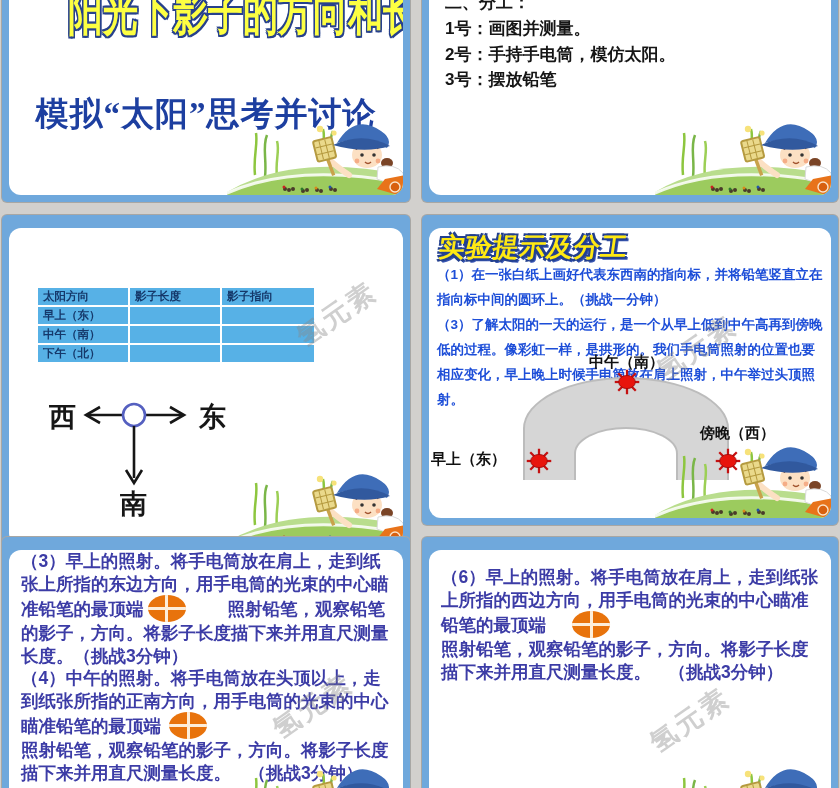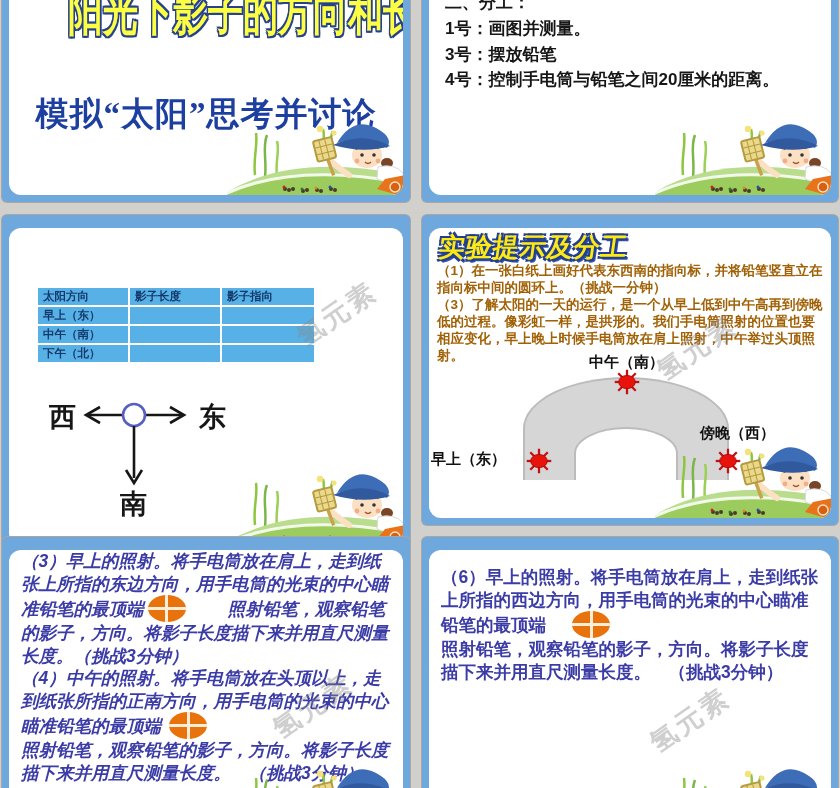--- a/index.html
+++ b/index.html
@@ -36,41 +36,41 @@
   
   .compass{position:absolute;left:12px;top:155px;}
   .compass text{font-size:27px;font-weight:600;fill:#161616;font-family:"Liberation Sans",sans-serif;}
   .compass line,.compass path{stroke:#161616;stroke-width:2.6;fill:none;}
   .compass circle{fill:#ffffff;stroke:#5560c0;stroke-width:2.6;}
   
   .wordart{position:absolute;top:2px;left:10px;font-size:26px;font-weight:800;color:#ffe912;
       letter-spacing:1px;transform:skewX(-8deg);white-space:nowrap;
       text-shadow:-2px -2px 0 #23408f,2px -2px 0 #23408f,-2px 2px 0 #23408f,2px 2px 0 #23408f,
                   3px 3px 0 #3a57b5;}
-  .s4-text{position:absolute;top:34px;left:8px;right:5px;font-size:13.5px;line-height:17px;
-      font-weight:600;color:#a16207;}
+  .s4-text{position:absolute;top:34px;left:8px;right:5px;font-size:13.5px;line-height:25px;
+      font-weight:600;color:#1d4ed8;}
   .s4-text p{margin:0;}
   .arch{position:absolute;left:94px;top:149px;width:206px;height:103px;background:#d6d6d6;
       border:2px solid #bcbcbc;border-bottom:none;box-sizing:border-box;
       border-radius:206px 206px 0 0 / 103px 103px 0 0;}
   .arch::after{content:"";position:absolute;left:49px;bottom:0;width:104px;height:53px;background:#fff;
       border:2px solid #bcbcbc;border-bottom:none;box-sizing:border-box;
       border-radius:104px 104px 0 0 / 53px 53px 0 0;}
   .arc-label{position:absolute;font-size:15px;font-weight:700;color:#111;white-space:nowrap;}
   .lbl-noon{left:160px;top:125px;}
   .lbl-morning{left:2px;top:222px;}
   .lbl-evening{left:271px;top:196px;}
   .sun{position:absolute;width:30px;height:28px;}
   .sun-noon{left:183px;top:140px;}
   .sun-morning{left:95px;top:219px;}
   .sun-evening{left:284px;top:219px;}
   
   .steps{position:absolute;left:12px;right:6px;font-size:17.5px;line-height:22.5px;font-weight:600;
       color:#3c3ca6;}
-  #s5 .steps{top:0px;font-style:italic;}
+  #s5 .steps{top:0px;}
   #s6 .steps{top:16px;}
   .steps p{margin:0;}
   .oicon{display:inline-block;width:38px;height:27px;background:#e8730c;border-radius:50%;
       position:relative;overflow:hidden;vertical-align:-7px;}
   .oicon::before{content:"";position:absolute;left:0;right:0;top:50%;height:3px;margin-top:-1.5px;background:#fdeeda;}
   .oicon::after{content:"";position:absolute;top:0;bottom:0;left:50%;width:3px;margin-left:-1.5px;background:#fdeeda;}
   .oi-mid{margin:0 42px 0 4px;}
   .oi-end{margin-left:8px;}
   .oi-end6{margin-left:26px;}
   
@@ -148,22 +148,22 @@
   </svg>
 </div>
     </div>
   </div>
 
   <div class="slide" id="s2">
     <div class="slide-inner">
       <div class="s2-text">
         <p>二、分工：</p>
         <p>1号：画图并测量。</p>
+        <p>2号：手持手电筒，模仿太阳。</p>
         <p>3号：摆放铅笔</p>
-        <p>4号：控制手电筒与铅笔之间20厘米的距离。</p>
       </div>
       <div class="deco">
   <svg viewBox="0 0 178 80" width="178" height="80">
     <path d="M28,58 C26,40 31,28 29,16" stroke="#8dc63f" stroke-width="2.5" fill="none"></path>
     <path d="M38,60 C40,42 35,30 40,18" stroke="#7ab648" stroke-width="2.5" fill="none"></path>
     <path d="M50,60 C48,44 53,34 50,24" stroke="#9ccf55" stroke-width="2.5" fill="none"></path>
     <path d="M96,44 C94,30 99,22 96,12" stroke="#8dc63f" stroke-width="2.5" fill="none"></path>
     <path d="M104,46 C106,32 101,24 106,14" stroke="#7ab648" stroke-width="2.5" fill="none"></path>
     <circle cx="93" cy="12" r="3.2" fill="#f7e27a"></circle>
             <circle cx="107" cy="16" r="2.6" fill="#f7e27a"></circle>

